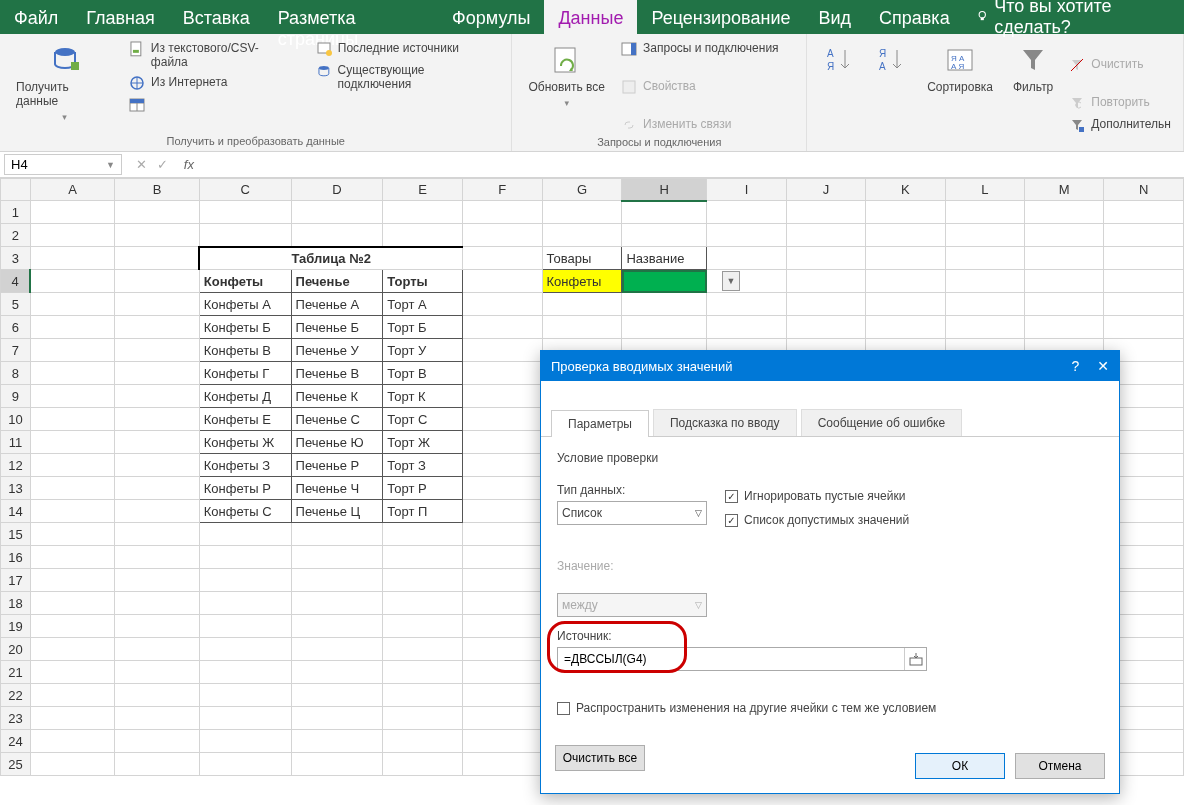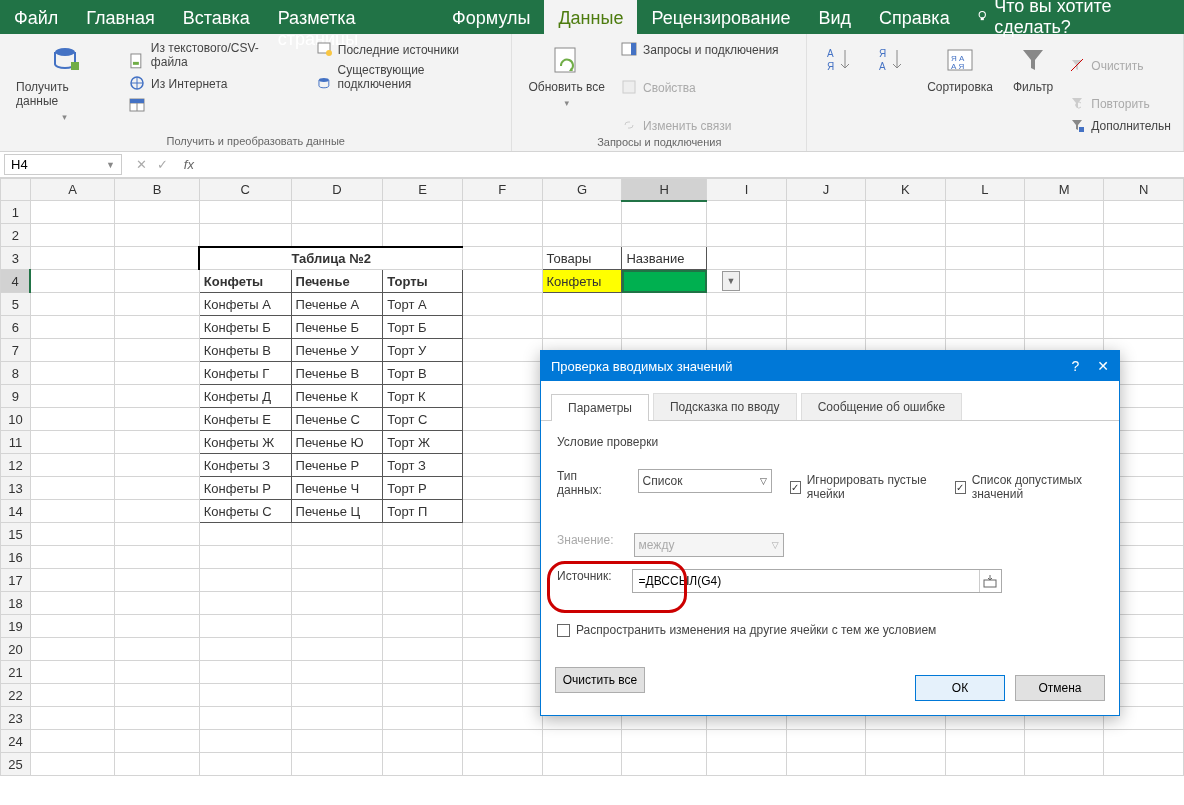--- a/index.html
+++ b/index.html
@@ -1,33 +1,33 @@
 <!DOCTYPE html>
 <html><head>
 <meta charset="utf-8">
 <style>
   * { box-sizing: border-box; margin: 0; padding: 0; font-family: "Segoe UI", Tahoma, sans-serif; }
   body { background: #fff; width: 1184px; height: 805px; overflow: hidden; position: relative; }
 
   
   .tabs-bar { background: #217346; height: 34px; display: flex; align-items: stretch; color: #fff; font-size: 18px; }
   .tab { padding: 8px 14px; cursor: pointer; }
-  .tab.active { background: #f3f3f3; color: #4d7c0f; }
+  .tab.active { background: #f3f3f3; color: #a21caf; }
   .tell-me { display: flex; align-items: center; padding: 0 12px; gap: 6px; }
   .bulb { width: 14px; height: 14px; display: inline-block; }
 
   
   .ribbon { background: #f3f3f3; height: 118px; border-bottom: 1px solid #d4d4d4; display: flex; }
   .rgroup { border-right: 1px solid #e0e0e0; padding: 6px 10px 2px 10px; display: flex; flex-direction: column; justify-content: space-between; }
   .rgroup-body { display: flex; align-items: flex-start; gap: 8px; }
   .rgroup-label { text-align: center; font-size: 11px; color: #666; padding: 2px 0; }
   .big-btn { display: flex; flex-direction: column; align-items: center; gap: 4px; font-size: 12px; color: #444; padding: 4px 6px; cursor: pointer; }
   .big-btn .ico { width: 32px; height: 32px; }
   .small-list { display: flex; flex-direction: column; gap: 4px; font-size: 12px; color: #444; }
-  .small-item { display: flex; align-items: flex-end; gap: 6px; padding: 1px 2px; cursor: pointer; }
+  .small-item { display: flex; align-items: flex-start; gap: 6px; padding: 1px 2px; cursor: pointer; }
   .small-item .ico { width: 16px; height: 16px; }
   .disabled { color: #aaa; margin-top: 16px; }
   .dd-arrow::after { content: " ▾"; font-size: 9px; color: #888; }
 
   
   .fbar { height: 26px; border-bottom: 1px solid #d4d4d4; display: flex; align-items: center; font-size: 13px; }
   .name-box { width: 118px; border: 1px solid #ccc; margin: 2px 4px; padding: 2px 6px; display: flex; justify-content: space-between; align-items: center; background: #fff; }
   .fx-btns { display: flex; align-items: center; gap: 10px; padding: 0 10px; color: #aaa; }
   .fx-btns span { cursor: pointer; }
   .fx-label { font-style: italic; color: #666; padding: 0 6px; }
@@ -56,27 +56,27 @@
   .cell-green { background: #00b050; }
   .active-cell { outline: 2px solid #217346; outline-offset: -2px; }
 
   .dd-cell-btn { position: absolute; width: 18px; height: 20px; border: 1px solid #999; background: #f0f0f0; display: flex; align-items: center; justify-content: center; font-size: 9px; color: #666; }
 
   
   .dialog { position: absolute; left: 540px; top: 350px; width: 580px; background: #fff; border: 1px solid #0078d7; box-shadow: 0 4px 16px rgba(0,0,0,0.3); font-size: 12px; color: #444; }
   .dlg-title { background: #0078d7; color: #fff; height: 30px; display: flex; align-items: center; justify-content: space-between; padding: 0 10px; font-size: 13px; }
   .dlg-title-btns { display: flex; gap: 18px; align-items: center; }
   .dlg-title-btns span { cursor: pointer; font-size: 14px; }
-  .dlg-tabs { display: flex; padding: 12px 10px 0 10px; border-bottom: 1px solid #ccc; }
+  .dlg-tabs { display: flex; padding: 28px 10px 0 10px; border-bottom: 1px solid #ccc; }
   .dlg-tab { padding: 6px 16px; border: 1px solid #ccc; border-bottom: none; background: #fff; position: relative; top: 1px; margin-right: 4px; cursor: pointer; }
   .dlg-tab.inactive { background: #f0f0f0; border-color: #ddd; top: 0; }
   .dlg-body { padding: 14px 16px; }
   .fieldset-label { margin-bottom: 10px; }
   .form-row { display: flex; align-items: center; gap: 18px; margin-bottom: 10px; }
-  .form-col { display: flex; flex-direction: row; gap: 20px; }
+  .form-col { display: flex; flex-direction: column; gap: 4px; }
   .sel { width: 150px; height: 24px; border: 1px solid #aaa; padding: 2px 4px; display: flex; justify-content: space-between; align-items: center; background: #fff; }
   .sel.disabled { color: #aaa; background: #f5f5f5; }
   .chk-row { display: flex; align-items: center; gap: 6px; margin-bottom: 6px; }
   .chk { width: 13px; height: 13px; border: 1px solid #666; display: flex; align-items: center; justify-content: center; font-size: 10px; color: #333; }
   .src-row { display: flex; align-items: center; border: 1px solid #aaa; width: 370px; height: 24px; }
   .src-row input { flex: 1; border: none; padding: 2px 6px; font-size: 12px; }
   .src-btn { width: 22px; height: 22px; border-left: 1px solid #ccc; display: flex; align-items: center; justify-content: center; }
   .red-mark { position: absolute; border: 3px solid #c00; border-radius: 18px; pointer-events: none; }
   .dlg-footer { display: flex; justify-content: space-between; padding: 10px 14px 14px 14px; }
   .btn { min-width: 90px; height: 26px; border: 1px solid #adadad; background: #e1e1e1; font-size: 12px; cursor: pointer; text-align: center; }

